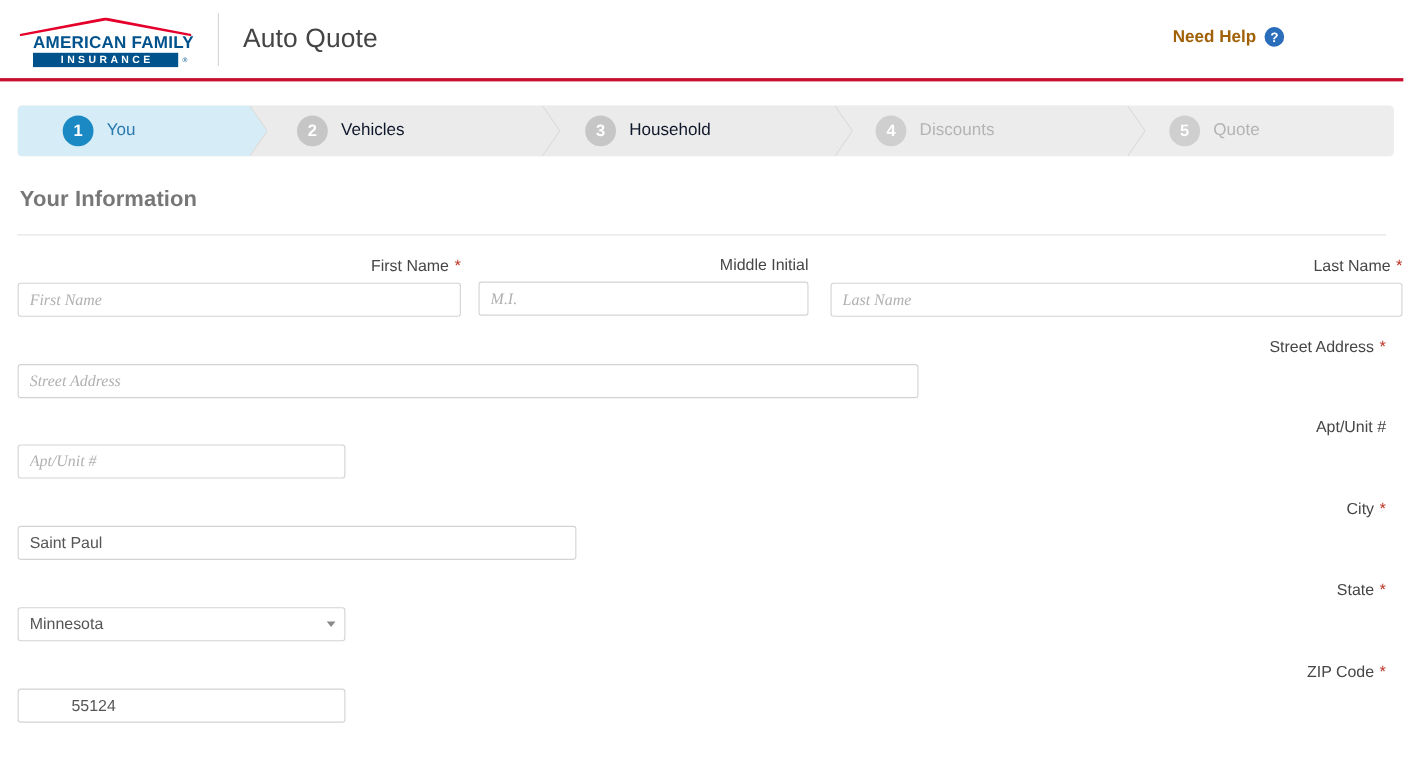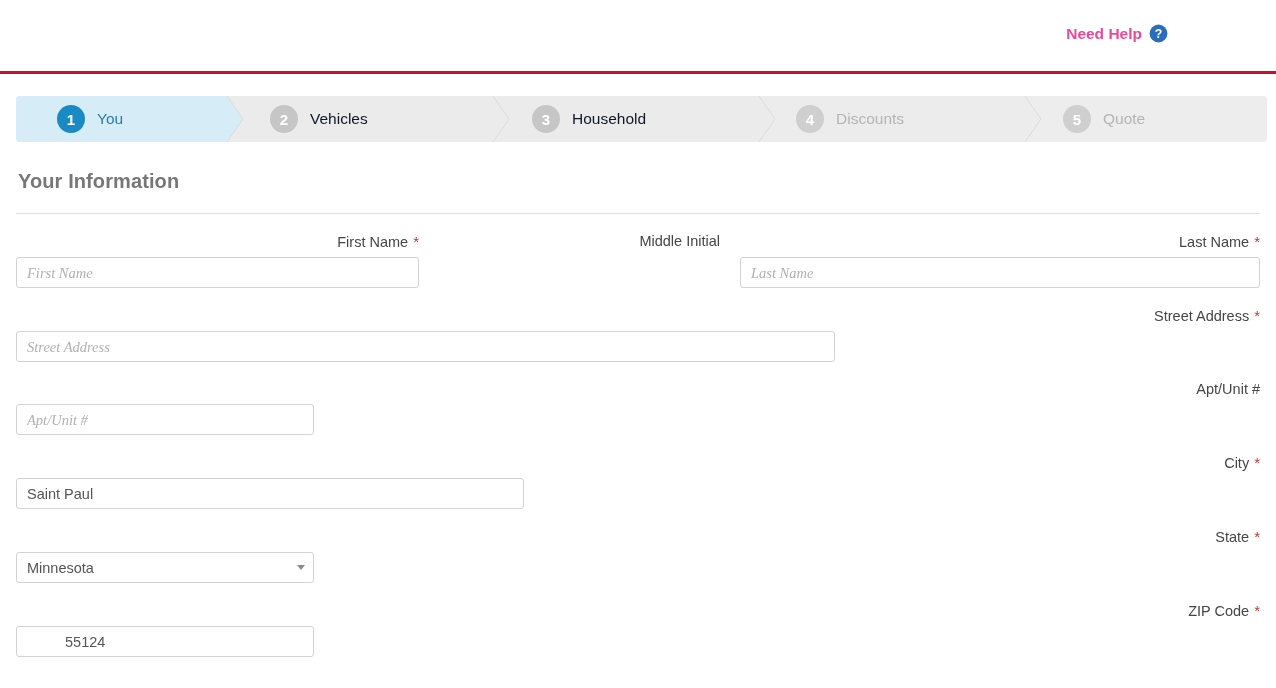--- a/index.html
+++ b/index.html
@@ -86,21 +86,21 @@
     font-weight: normal;
     letter-spacing: 0.1px;
   }
   .need-help {
     position: absolute;
     right: 108px;
     top: 24px;
     display: flex;
     align-items: center;
     gap: 7px;
-    color: #ec4899;
+    color: #a16207;
     font-size: 15.5px;
     font-weight: bold;
     cursor: pointer;
     text-decoration: none;
     text-align: right;
   }
   .help-icon {
     width: 19px;
     height: 19px;
     display: block;
@@ -235,20 +235,32 @@
     border-right: 4.5px solid transparent;
     border-top: 5px solid #8a8a8a;
     pointer-events: none;
   }
 </style>
 </head>
 <body>
 
 <div class="header">
 
+  <div class="brand-block">
+    <div class="logo">
+      <svg class="logo-roof" viewBox="0 0 156 17">
+        <path d="M0 15 L78 0 L156 15 L156 17 L78 2.6 L0 17 Z" fill="#e4002b"></path>
+      </svg>
+      <div class="logo-amfam">AMERICAN FAMILY</div>
+      <div class="logo-ins-bar">INSURANCE</div>
+      <div class="logo-reg">®</div>
+    </div>
+    <div class="brand-divider"></div>
+    <div class="app-title">Auto Quote</div>
+  </div>
 
   <a class="need-help" href="#">
     <span>Need Help</span>
     <svg class="help-icon" viewBox="0 0 20 20">
       <circle cx="10" cy="10" r="9.4" fill="#2a6ebb"></circle>
       <text x="10" y="14.6" text-anchor="middle" font-family="Liberation Sans, sans-serif" font-size="13" font-weight="bold" fill="#ffffff">?</text>
     </svg>
   </a>
 </div>
 
@@ -306,20 +318,21 @@
       <label class="field-label">
         <span>First Name</span><span class="req">*</span>
       </label>
       <input class="inp" type="text" placeholder="First Name" value="" style="">
     </div>
 
     <div class="col-mid">
       <label class="field-label">
         <span>Middle Initial</span>
       </label>
+      <input class="inp" type="text" placeholder="M.I." value="" style="">
     </div>
 
     <div class="col-last">
       <label class="field-label">
         <span>Last Name</span><span class="req">*</span>
       </label>
       <input class="inp" type="text" placeholder="Last Name" value="" style="">
     </div>
   </div>
 

